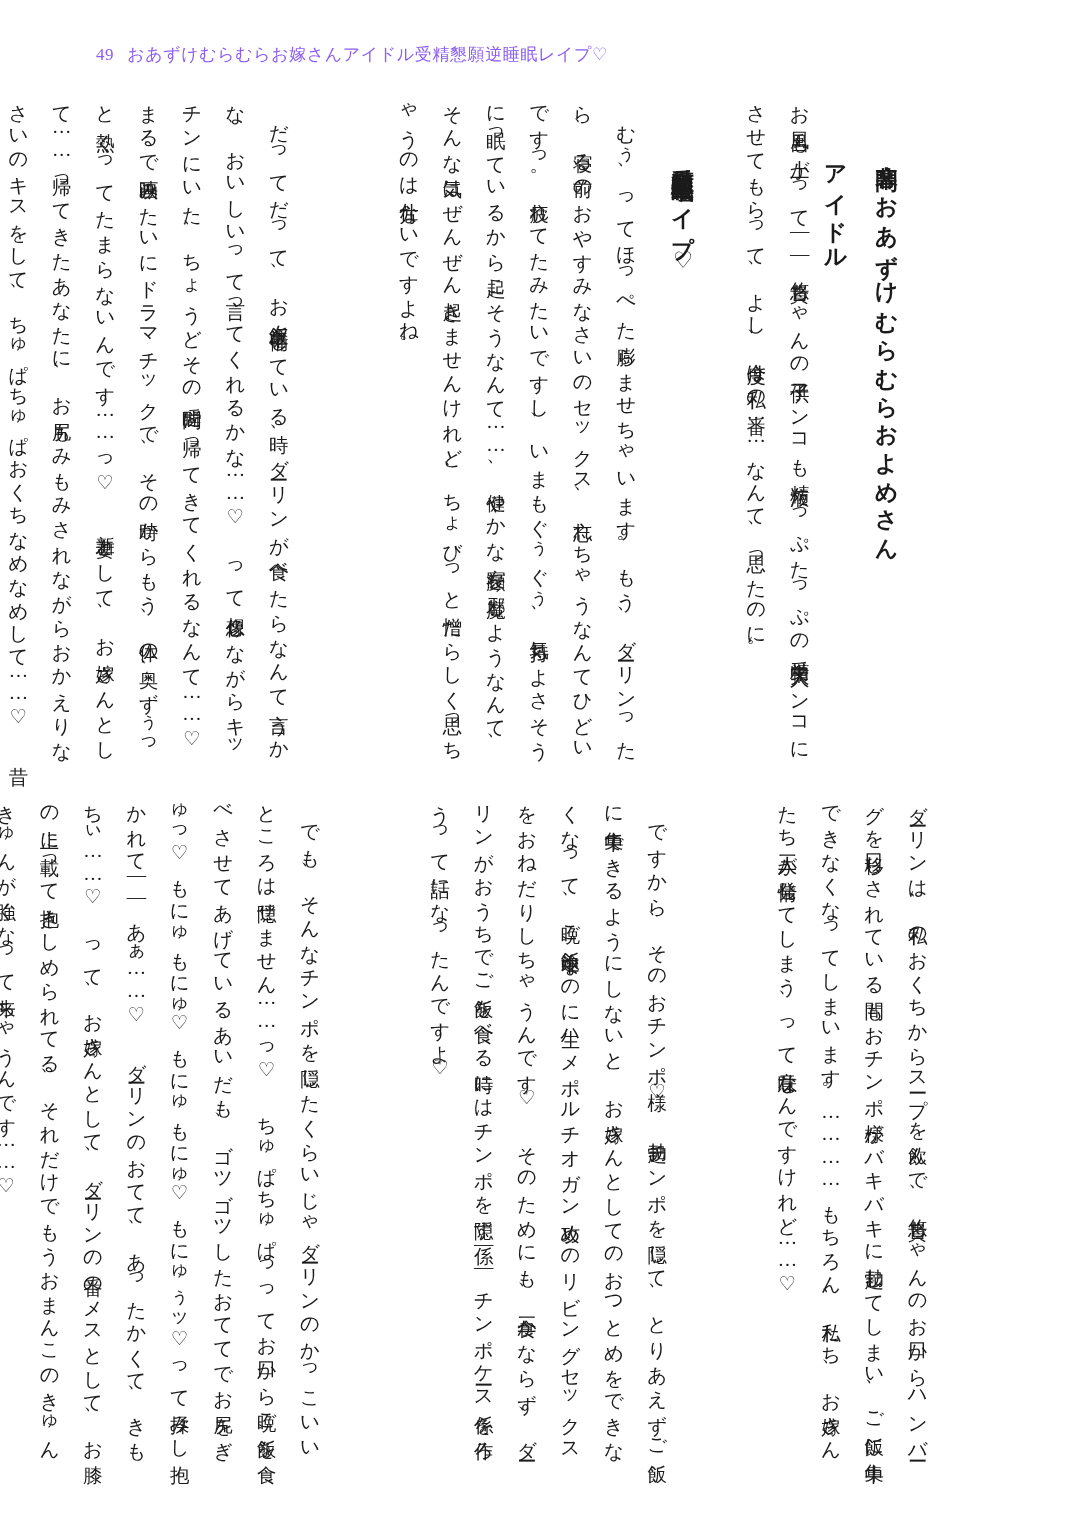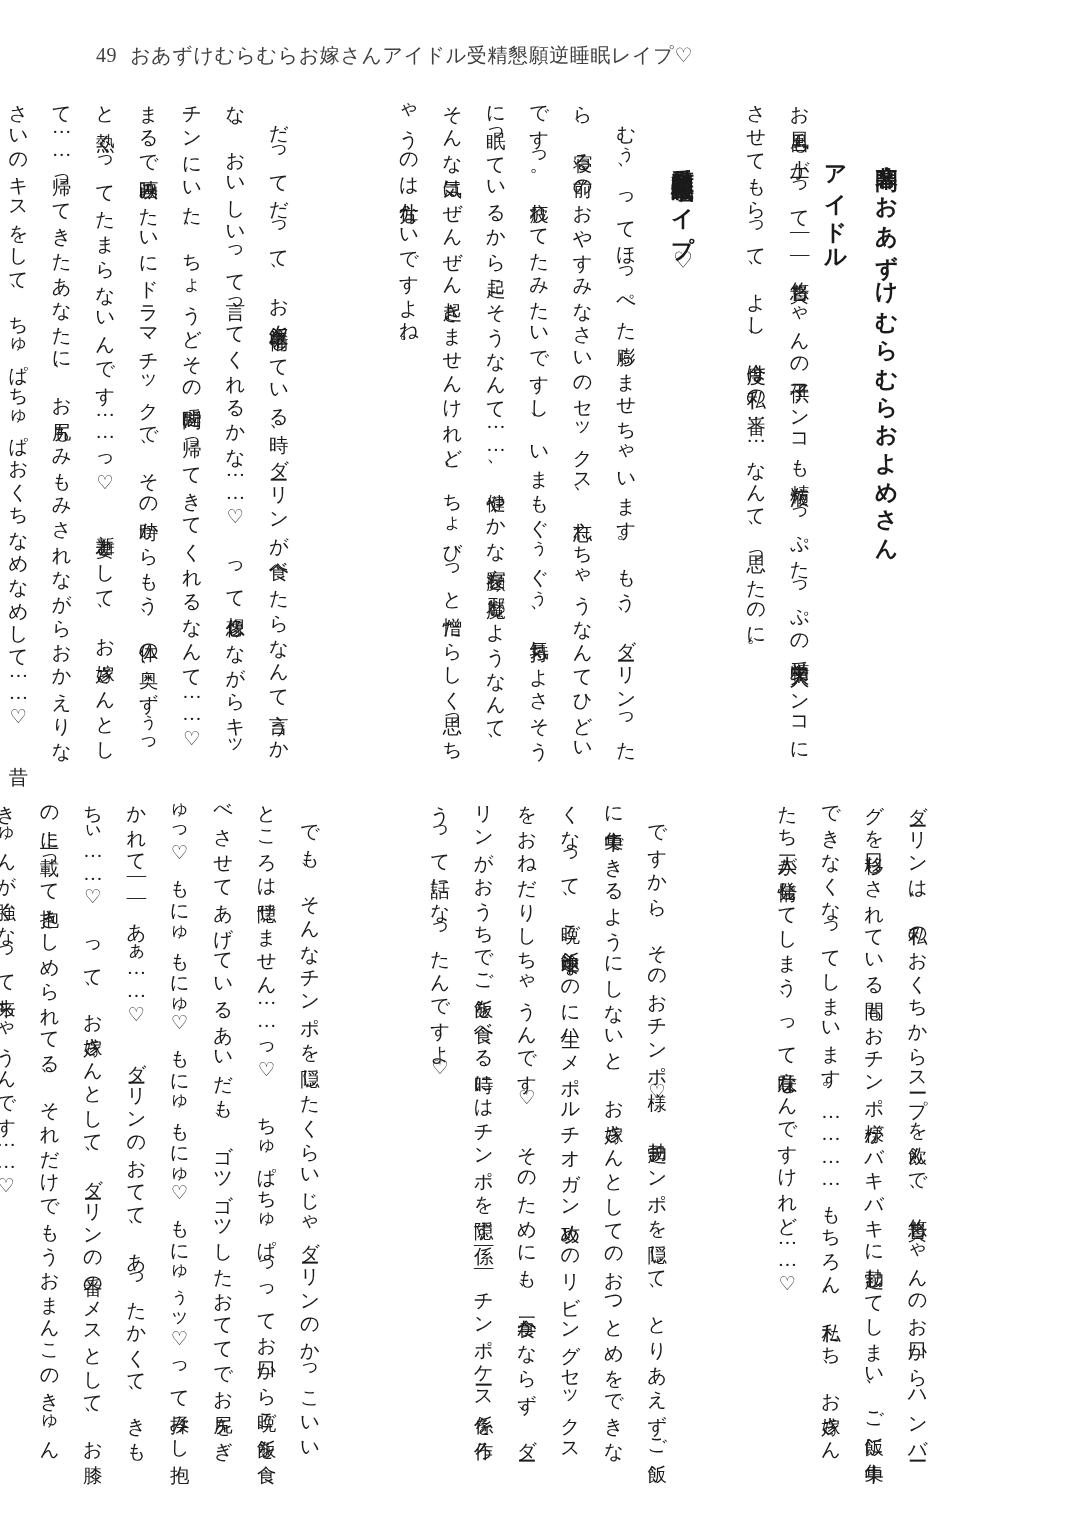--- a/index.html
+++ b/index.html
@@ -19,24 +19,24 @@
     overflow: hidden;
   }
 
   
   #running-header {
     position: absolute;
     top: 42px;
     left: 96px;
     width: 880px;
     height: 26px;
-    font-size: 20px;
+    font-size: 17px;
     line-height: 26px;
     letter-spacing: 0.6px;
-    color: #404040;
+    color: #8b5cf6;
     white-space: nowrap;
   }
   #running-header .folio {
     margin-right: 13px;
   }
 
   
   .vblock {
     position: absolute;
     writing-mode: vertical-rl;

